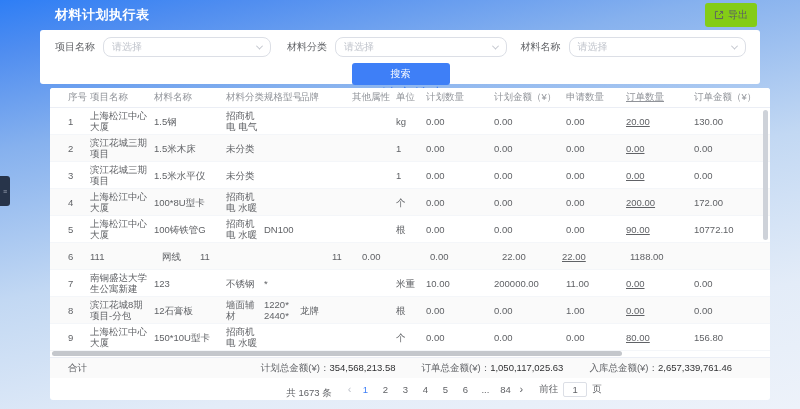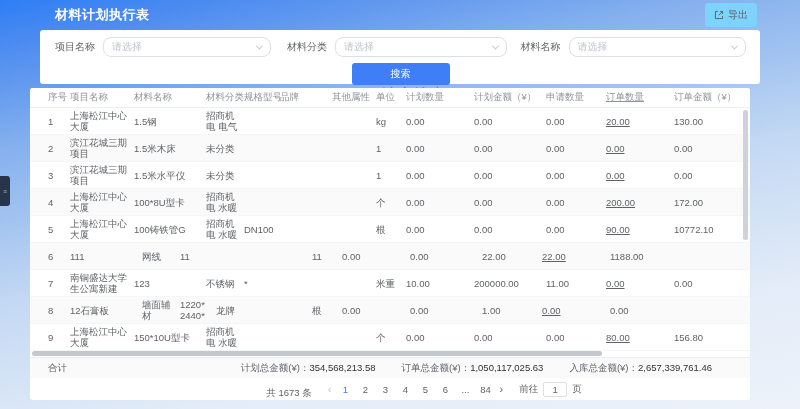--- a/index.html
+++ b/index.html
@@ -5,40 +5,40 @@
   * { margin:0; padding:0; box-sizing:border-box; }
   html,body { width:800px; height:409px; overflow:hidden; }
   body {
     font-family:"Liberation Sans","DejaVu Sans",sans-serif;
     background:linear-gradient(168deg,#2e7ef5 0%,#4f8df0 9%,#86b1ee 26%,#c2d8f3 52%,#e3ecf8 78%,#edf2fa 100%);
     position:relative;
   }
   .header-bar { position:absolute; left:40px; top:0; width:720px; height:30px;
     display:flex; align-items:center; justify-content:space-between; padding:0 3px 0 15px; }
   .page-title { color:#fff; font-size:13px; font-weight:bold; letter-spacing:.5px; }
-  .export-btn { background:#7dd3fc; border:none; border-radius:3px; height:20px; padding:12px 9px;
+  .export-btn { background:#84cc16; border:none; border-radius:3px; height:20px; padding:12px 9px;
     display:flex; align-items:center; gap:4px; font-size:10px; color:#5a5e66; cursor:pointer; }
 
   .filter-card { position:absolute; left:40px; top:30px; width:720px; height:54px;
     background:#fff; border-radius:3px; padding:7px 14px 0 15px; }
   .filter-row { display:flex; align-items:center; height:20px; }
   .f-label { font-size:10px; color:#606266; margin-right:8px; white-space:nowrap; }
   .select { height:20px; border:1px solid #dcdfe6; border-radius:8px; background:#fff;
     display:flex; align-items:center; justify-content:space-between; padding:0 8px; cursor:pointer; }
   .select .ph { font-size:10px; color:#c0c4cc; }
   .chev { width:5px; height:5px; border-right:1px solid #c0c4cc; border-bottom:1px solid #c0c4cc;
     transform:rotate(45deg) translate(-1px,-1px); }
   .sel-project{width:176px;} .sel-category{width:180px;} .sel-material{width:186px;}
   .g2{margin-left:16px;} .g3{margin-left:14px;}
   .btn-row { margin-top:6px; display:flex; align-items:center;flex-direction:column; }
   .search-btn { width:98px; height:22px; background:#3e7ff7; color:#fff; font-size:10px;
     border:none; border-radius:3px; cursor:pointer; }
   .clear-link { margin-left:26px; font-size:16px; color:#3e7ff7; cursor:pointer; }
 
-  .table-card { position:absolute; left:30px; top:88px; width:720px; height:312px;
+  .table-card { position:absolute; left:50px; top:88px; width:720px; height:312px;
     background:#fff; border-radius:3px; overflow:hidden; }
   .thead { display:flex; align-items:center; height:20px; border-bottom:1px solid #ebeef5; background:#fff; }
   .th { font-size:9.5px; color:#909399; white-space:nowrap; }
   .cell { padding-right:6px; overflow:hidden; }
   .c0{width:40px; padding-left:18px; flex:none;}
   .c1{width:64px; flex:none;} .c2{width:72px; flex:none;} .c3{width:38px; flex:none;}
   .c4{width:36px; flex:none;} .c5{width:52px; flex:none;} .c6{width:44px; flex:none;}
   .c7{width:30px; flex:none;} .c8{width:68px; flex:none;} .c9{width:72px; flex:none;}
   .c10{width:60px; flex:none;} .c11{width:68px; flex:none;text-decoration:underline;} .c12{width:62px; flex:none; padding-right:0;}
   .trow { display:flex; align-items:center; height:27px; border-bottom:1px solid #f4f6f9;
@@ -234,20 +234,21 @@
     <div class="cell c6"></div>
     <div class="cell c7">米重</div>
     <div class="cell c8">10.00</div>
     <div class="cell c9">200000.00</div>
     <div class="cell c10">11.00</div>
     <div class="cell c11">0.00</div>
     <div class="cell c12">0.00</div>
   </div>
       <div class="trow alt">
     <div class="cell c0">8</div>
+    <div class="cell c1">滨江花城8期项目-分包</div>
     <div class="cell c2">12石膏板</div>
     <div class="cell c3">墙面辅材</div>
     <div class="cell c4">1220*2440*12</div>
     <div class="cell c5">龙牌</div>
     <div class="cell c6"></div>
     <div class="cell c7">根</div>
     <div class="cell c8">0.00</div>
     <div class="cell c9">0.00</div>
     <div class="cell c10">1.00</div>
     <div class="cell c11">0.00</div>

